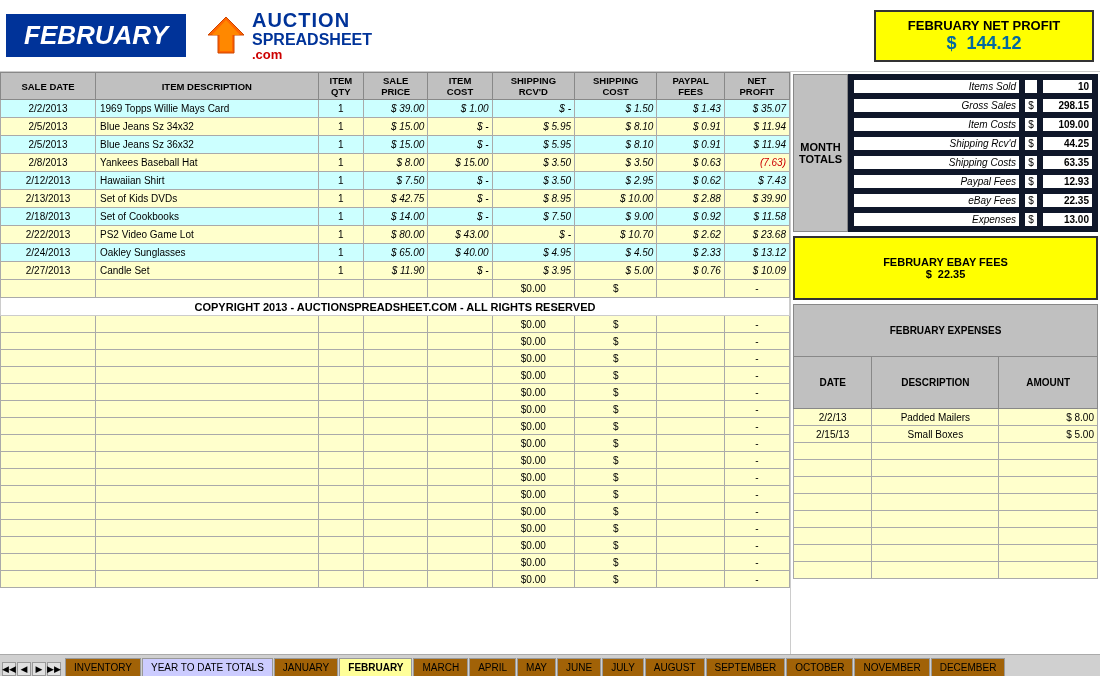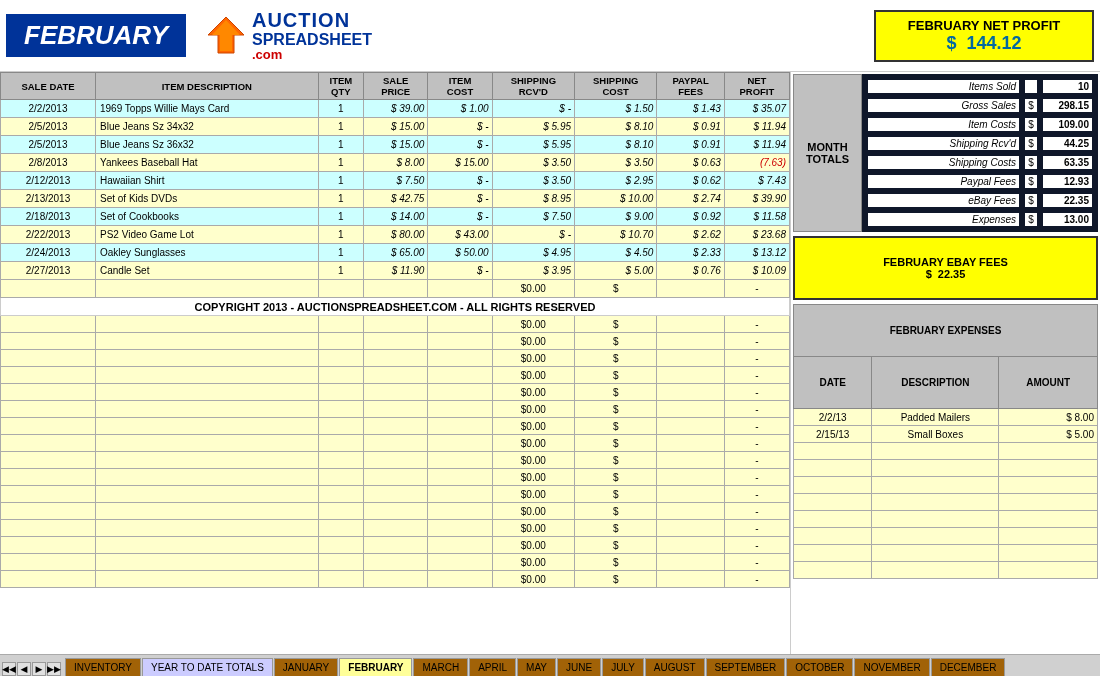--- a/index.html
+++ b/index.html
@@ -185,21 +185,21 @@
       background: #c0c0c0;
       border: 1px solid #888;
       font-weight: bold;
       font-size: 11px;
       text-align: center;
       padding: 2px 4px;
       writing-mode: horizontal-tb;
       display: flex;
       align-items: center;
       justify-content: center;
-      width: 69px;
+      width: 55px;
       min-height: 130px;
     }
 
     .month-totals-table {
       flex: 1;
       border-collapse: collapse;
       font-size: 10px;
     }
 
     .month-totals-table td {
@@ -444,21 +444,21 @@
                 <td class="col-currency">$ 7.43</td>
               </tr>
               <tr class="row-yellow">
                 <td class="">2/13/2013</td>
                 <td class="col-desc">Set of Kids DVDs</td>
                 <td class="">1</td>
                 <td class="col-currency">$ 42.75</td>
                 <td class="col-currency">$ -</td>
                 <td class="col-currency">$ 8.95</td>
                 <td class="col-currency">$ 10.00</td>
-                <td class="col-currency">$ 2.74</td>
+                <td class="col-currency">$ 2.88</td>
                 <td class="col-currency">$ 39.90</td>
               </tr>
               <tr class="row-cyan">
                 <td class="">2/18/2013</td>
                 <td class="col-desc">Set of Cookbooks</td>
                 <td class="">1</td>
                 <td class="col-currency">$ 14.00</td>
                 <td class="col-currency">$ -</td>
                 <td class="col-currency">$ 7.50</td>
                 <td class="col-currency">$ 9.00</td>
@@ -474,21 +474,21 @@
                 <td class="col-currency">$ -</td>
                 <td class="col-currency">$ 10.70</td>
                 <td class="col-currency">$ 2.62</td>
                 <td class="col-currency">$ 23.68</td>
               </tr>
               <tr class="row-cyan">
                 <td class="">2/24/2013</td>
                 <td class="col-desc">Oakley Sunglasses</td>
                 <td class="">1</td>
                 <td class="col-currency">$ 65.00</td>
-                <td class="col-currency">$ 50.00</td>
+                <td class="col-currency">$ 40.00</td>
                 <td class="col-currency">$ 4.95</td>
                 <td class="col-currency">$ 4.50</td>
                 <td class="col-currency">$ 2.33</td>
                 <td class="col-currency">$ 13.12</td>
               </tr>
               <tr class="row-yellow">
                 <td class="">2/27/2013</td>
                 <td class="col-desc">Candle Set</td>
                 <td class="">1</td>
                 <td class="col-currency">$ 11.90</td>

